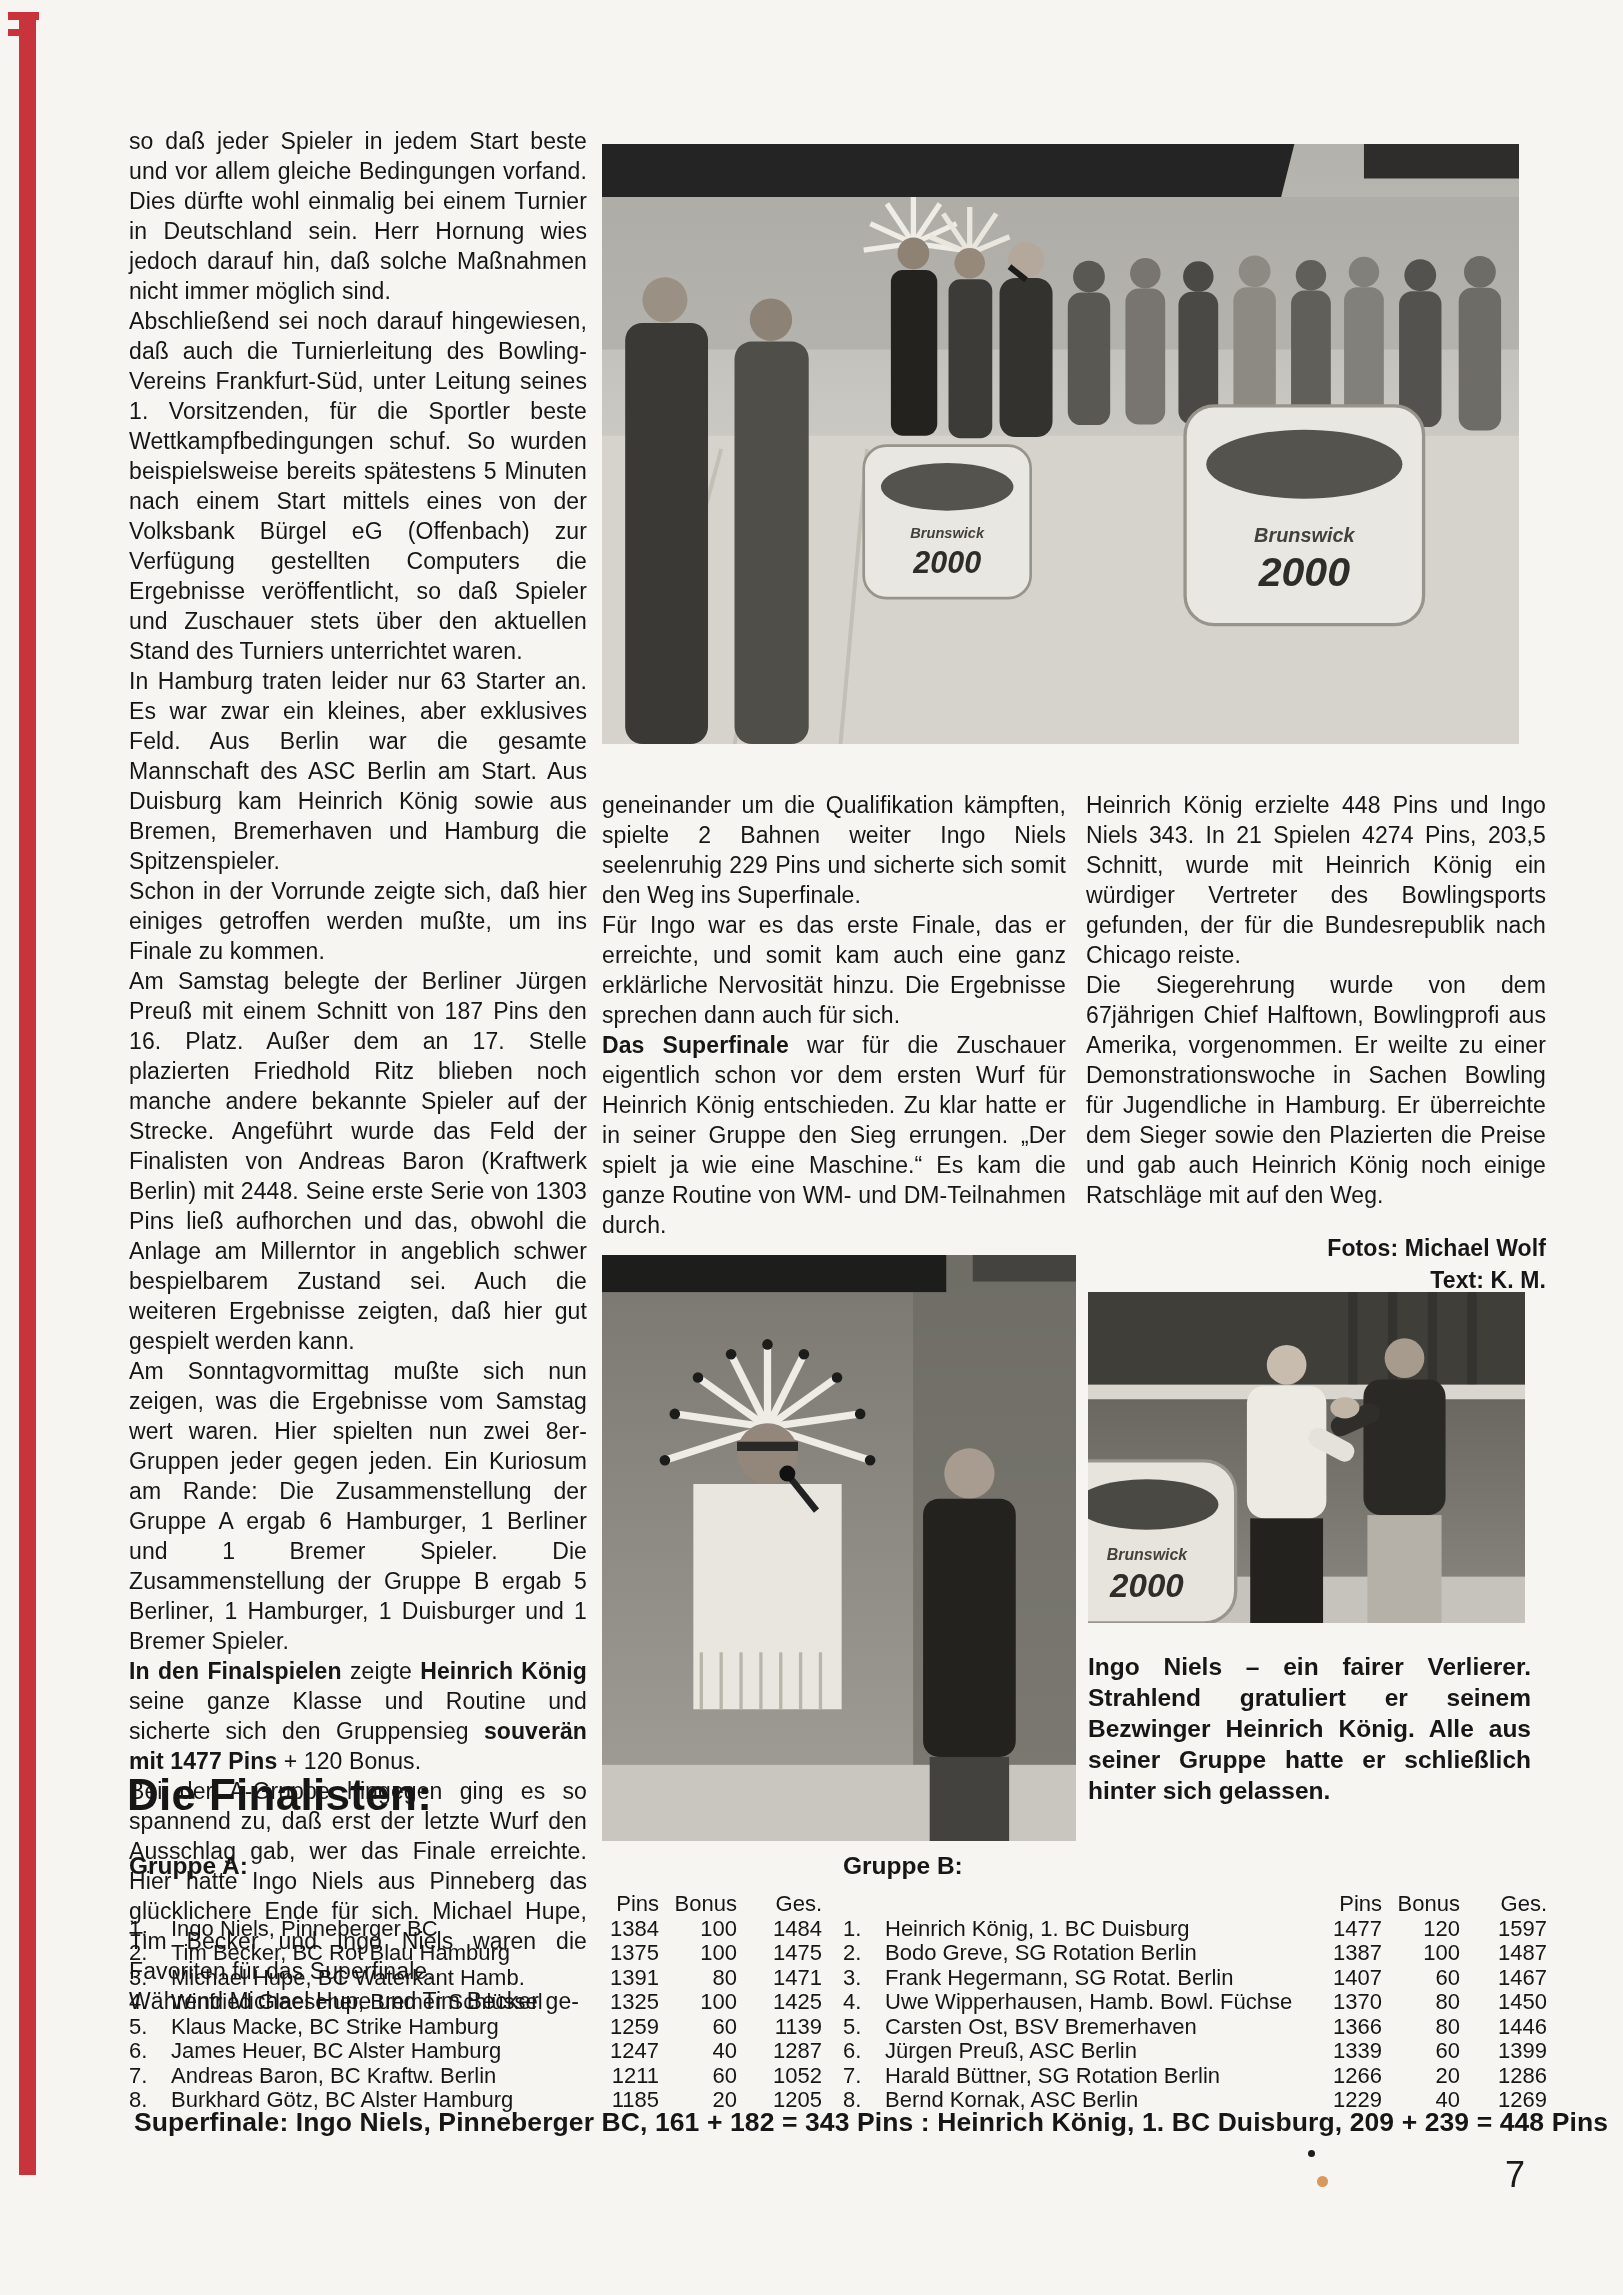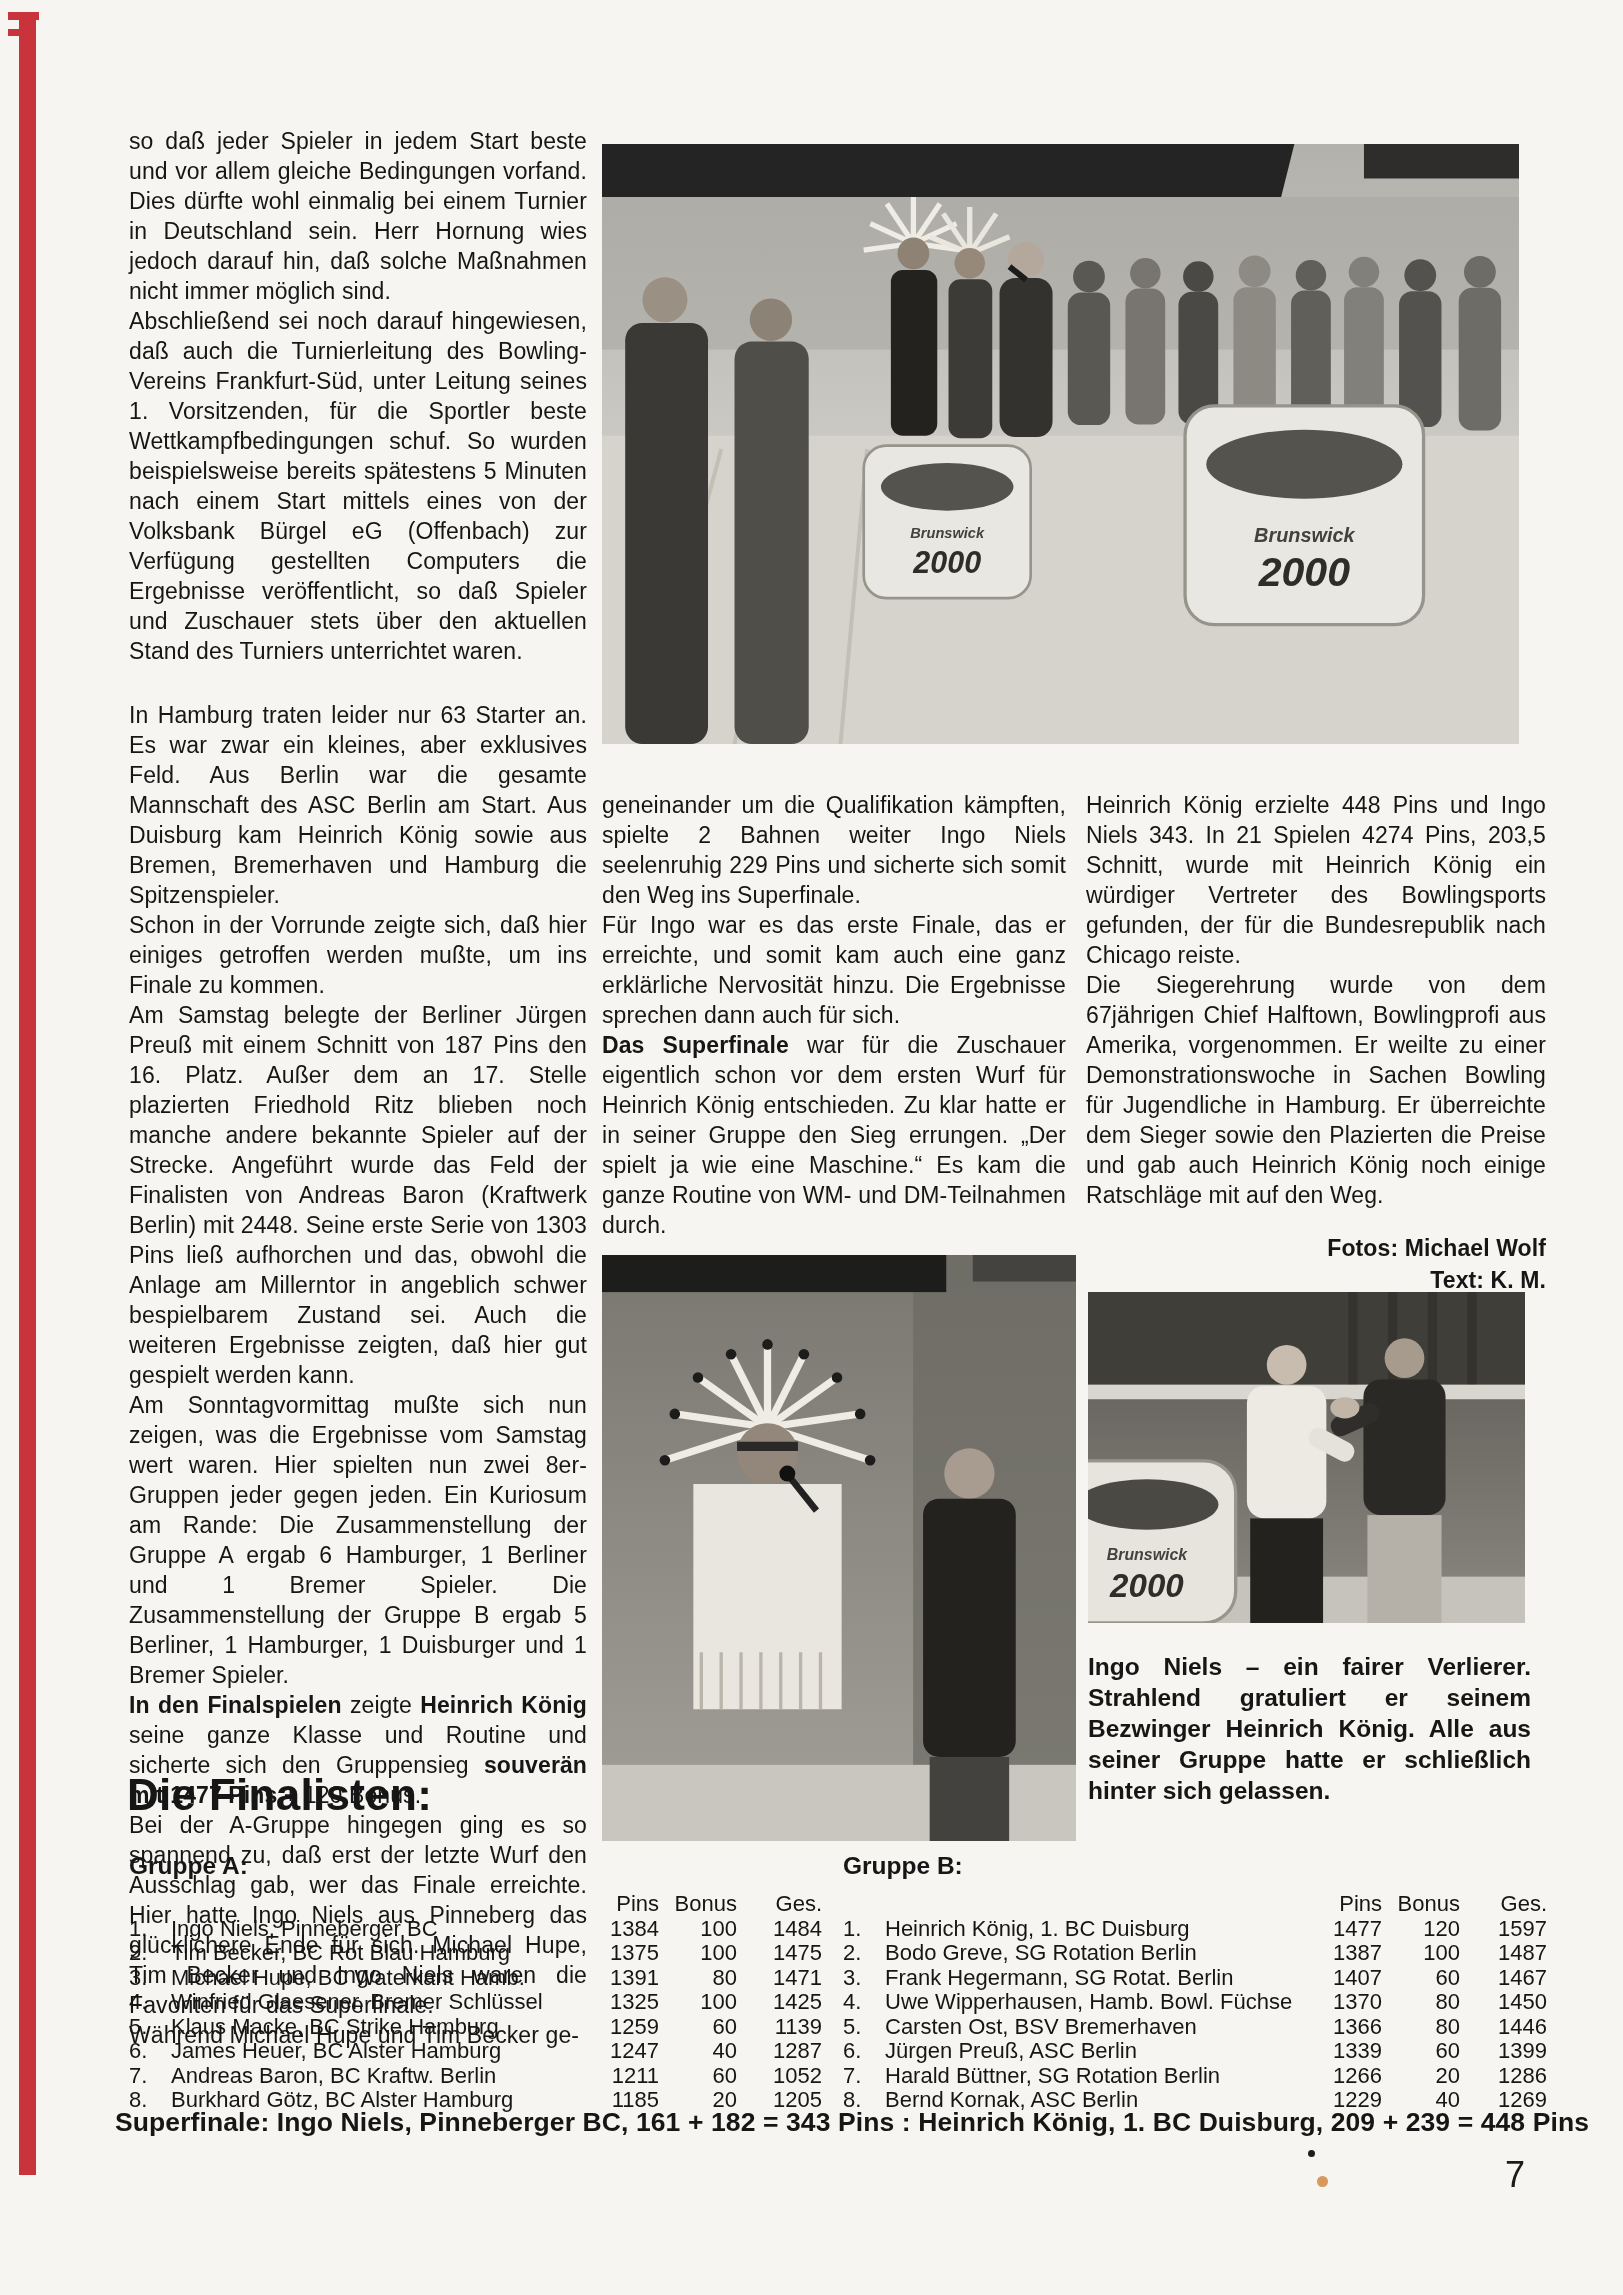--- a/index.html
+++ b/index.html
@@ -6,21 +6,21 @@
   body{
     width:1624px;height:2295px;position:relative;
     background:#f7f5f1;color:#161616;
     font-family:"Liberation Sans", sans-serif;
     overflow:hidden;
   }
   .abs{position:absolute;}
   
   .col{font-size:23px;line-height:30px;text-align:justify;letter-spacing:0.1px;}
   .para{margin:0;}
-  .para.gap{margin-bottom:34px;}
+  .para.gap{}
   b{font-weight:bold;}
   
   .photo{position:absolute;overflow:hidden;background:#8a8880;}
   .photo svg{display:block;width:100%;height:100%;}
   
   .caption{font-weight:bold;font-size:24.5px;line-height:31px;text-align:justify;}
   
   .credits{text-align:right;font-weight:bold;margin-top:22px;}
   .credits div{line-height:32px;}
   
@@ -425,19 +425,19 @@
       <div class="trow">
         <span class="c-rank">8.</span>
         <span class="c-name">Bernd Kornak, ASC Berlin</span>
         <span class="c-pins">1229</span>
         <span class="c-bonus">40</span>
         <span class="c-ges">1269</span>
       </div>
     </div>
 </div>
 
-<div class="abs superfinale" style="left:115px;top:2107px;">Superfinale: Ingo Niels, Pinneberger BC, 161 + 182 = 343 Pins : Heinrich König, 1. BC Duisburg, 209 + 239 = 448 Pins</div>
+<div class="abs superfinale" style="left:134px;top:2107px;">Superfinale: Ingo Niels, Pinneberger BC, 161 + 182 = 343 Pins : Heinrich König, 1. BC Duisburg, 209 + 239 = 448 Pins</div>
 
 <div class="abs dot" style="left:1308px;top:2150px;width:7.3px;height:7.3px;background:#1d1d1d;"></div>
 <div class="abs dot" style="left:1317px;top:2176px;width:10.6px;height:10.6px;background:#d8995f;"></div>
 
 <div class="abs page-number" style="left:1505px;top:2154px;">7</div>
 
 
 </body></html>

